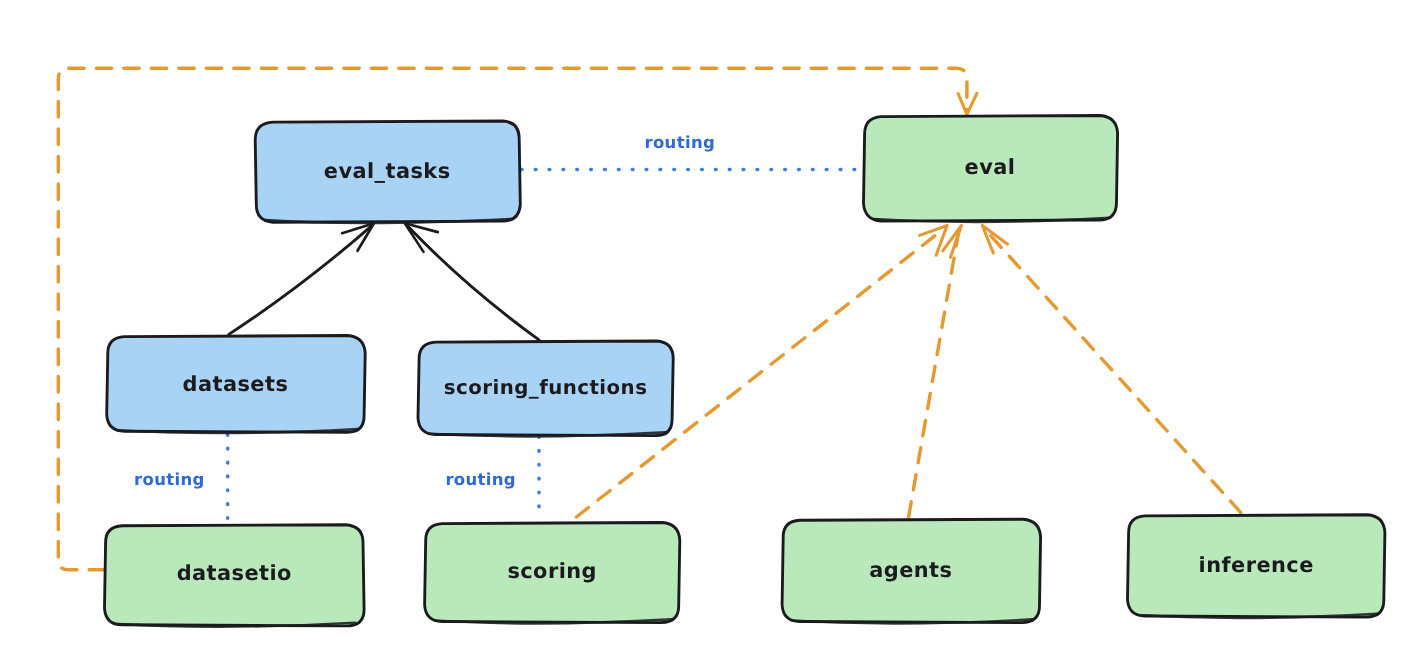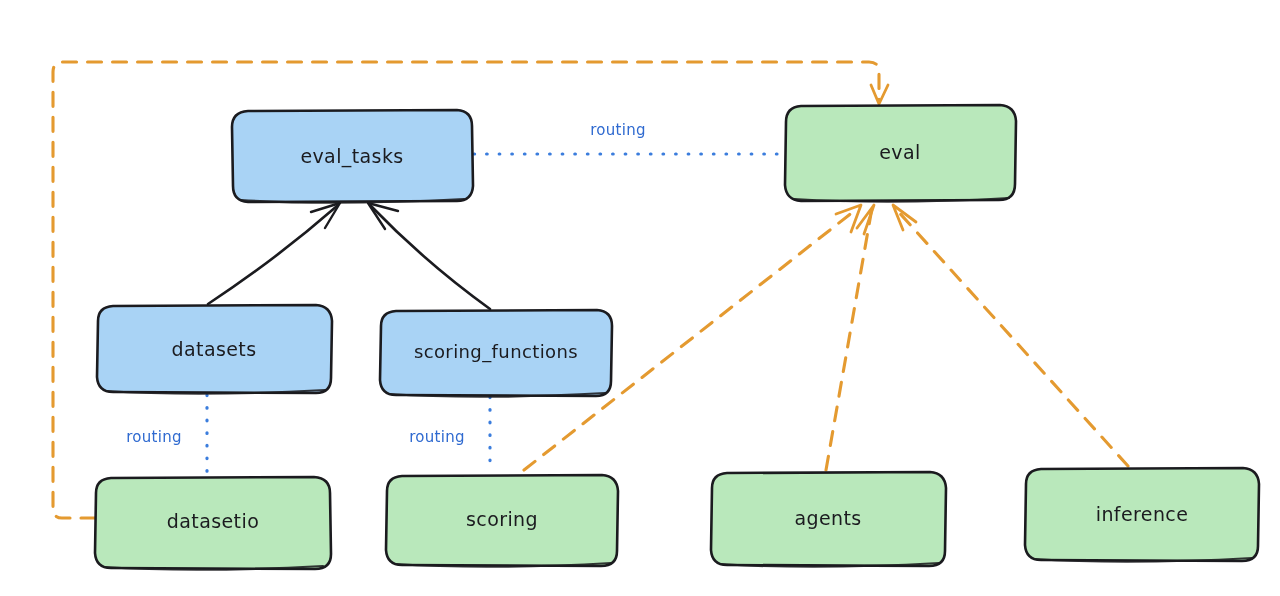--- a/index.html
+++ b/index.html
@@ -11,20 +11,21 @@
     width: 1280px;
     height: 596px;
     font-family: "DejaVu Sans", sans-serif;
     overflow: hidden;
   }
   #diagram-root {
     position: relative;
     width: 1280px;
     height: 513px;
     background: #ffffff;
+    font-weight: bold;
   }
   svg.canvas {
     position: absolute;
     left: 0;
     top: 0;
     width: 1280px;
     height: 596px;
   }
   .node-label {
     font-family: "DejaVu Sans", sans-serif;

